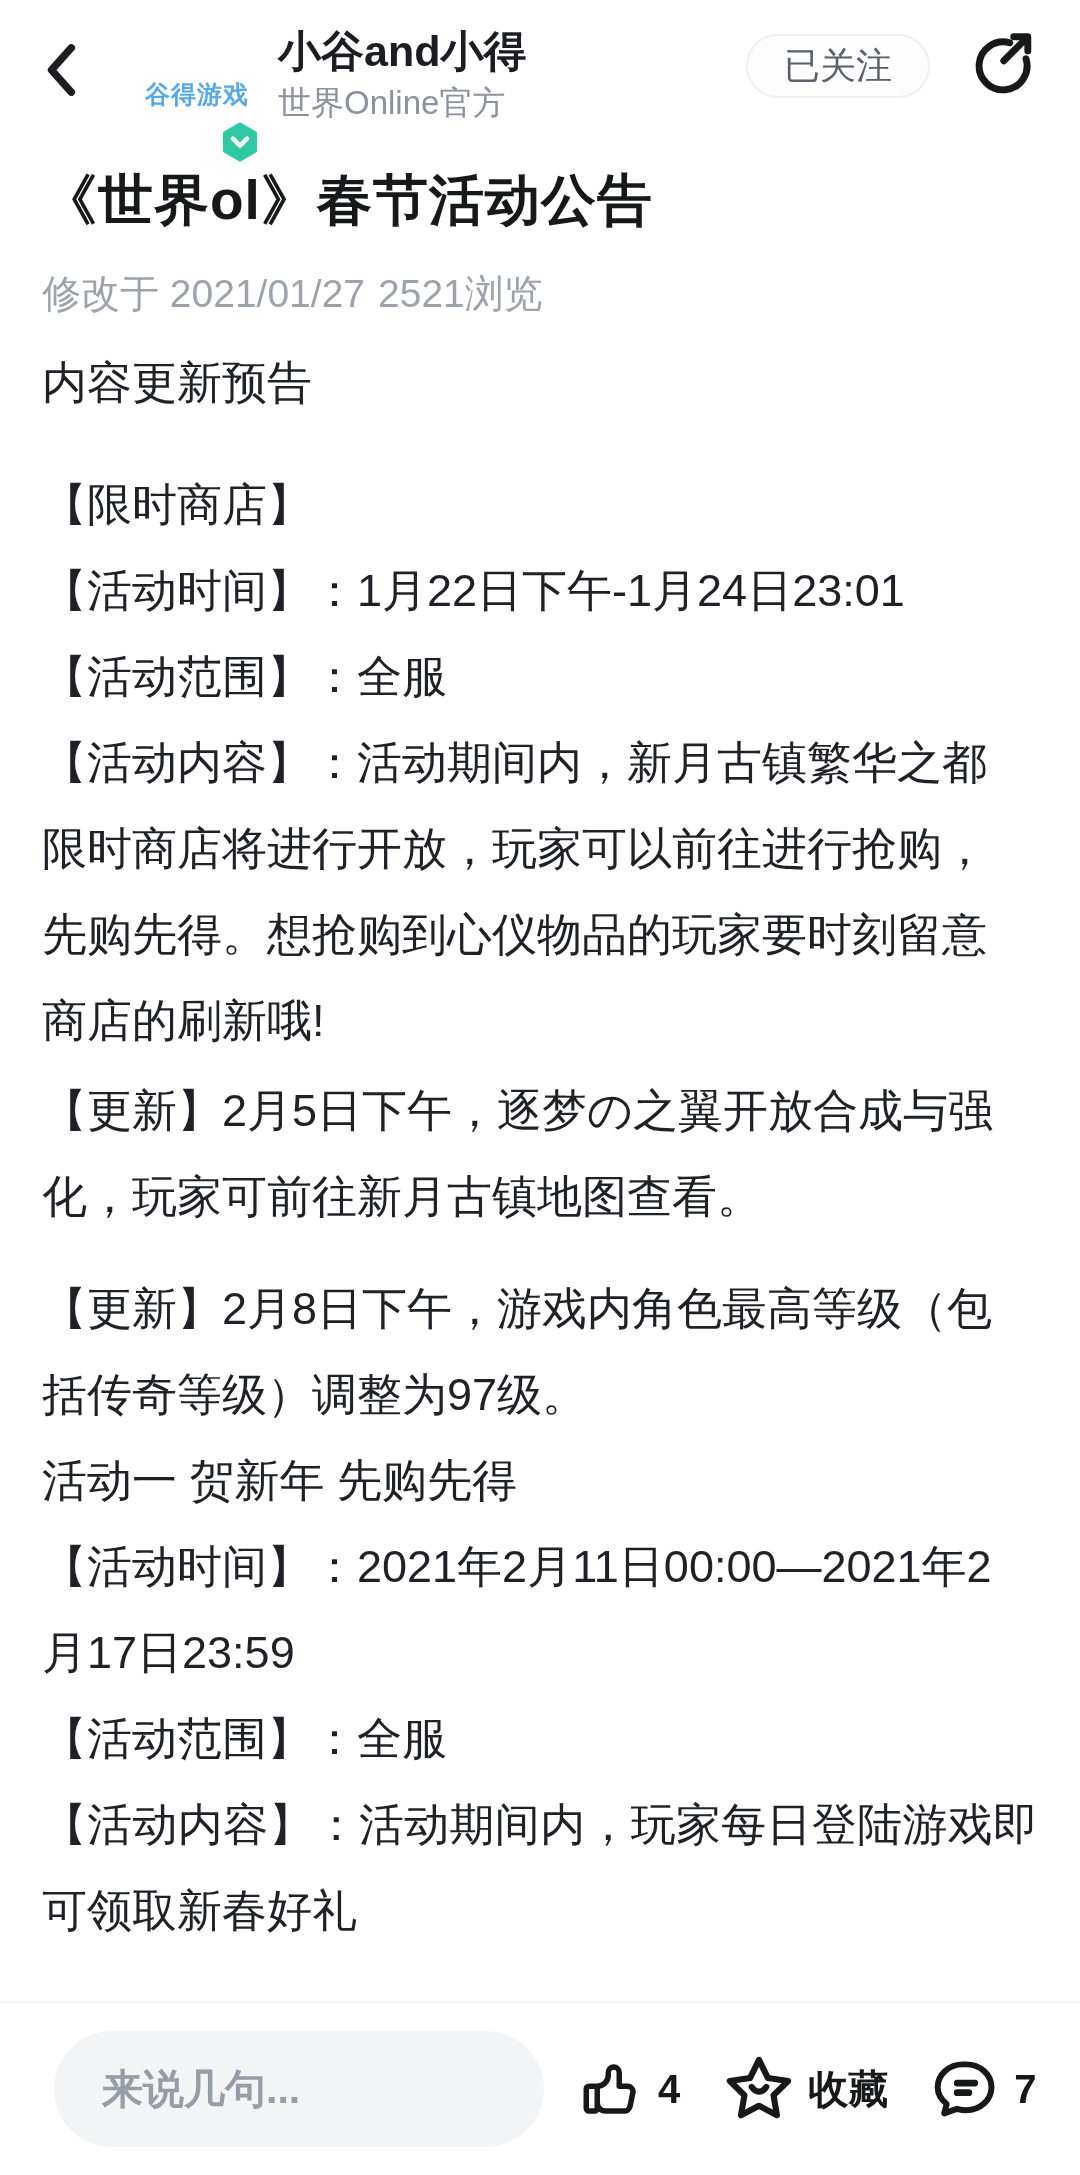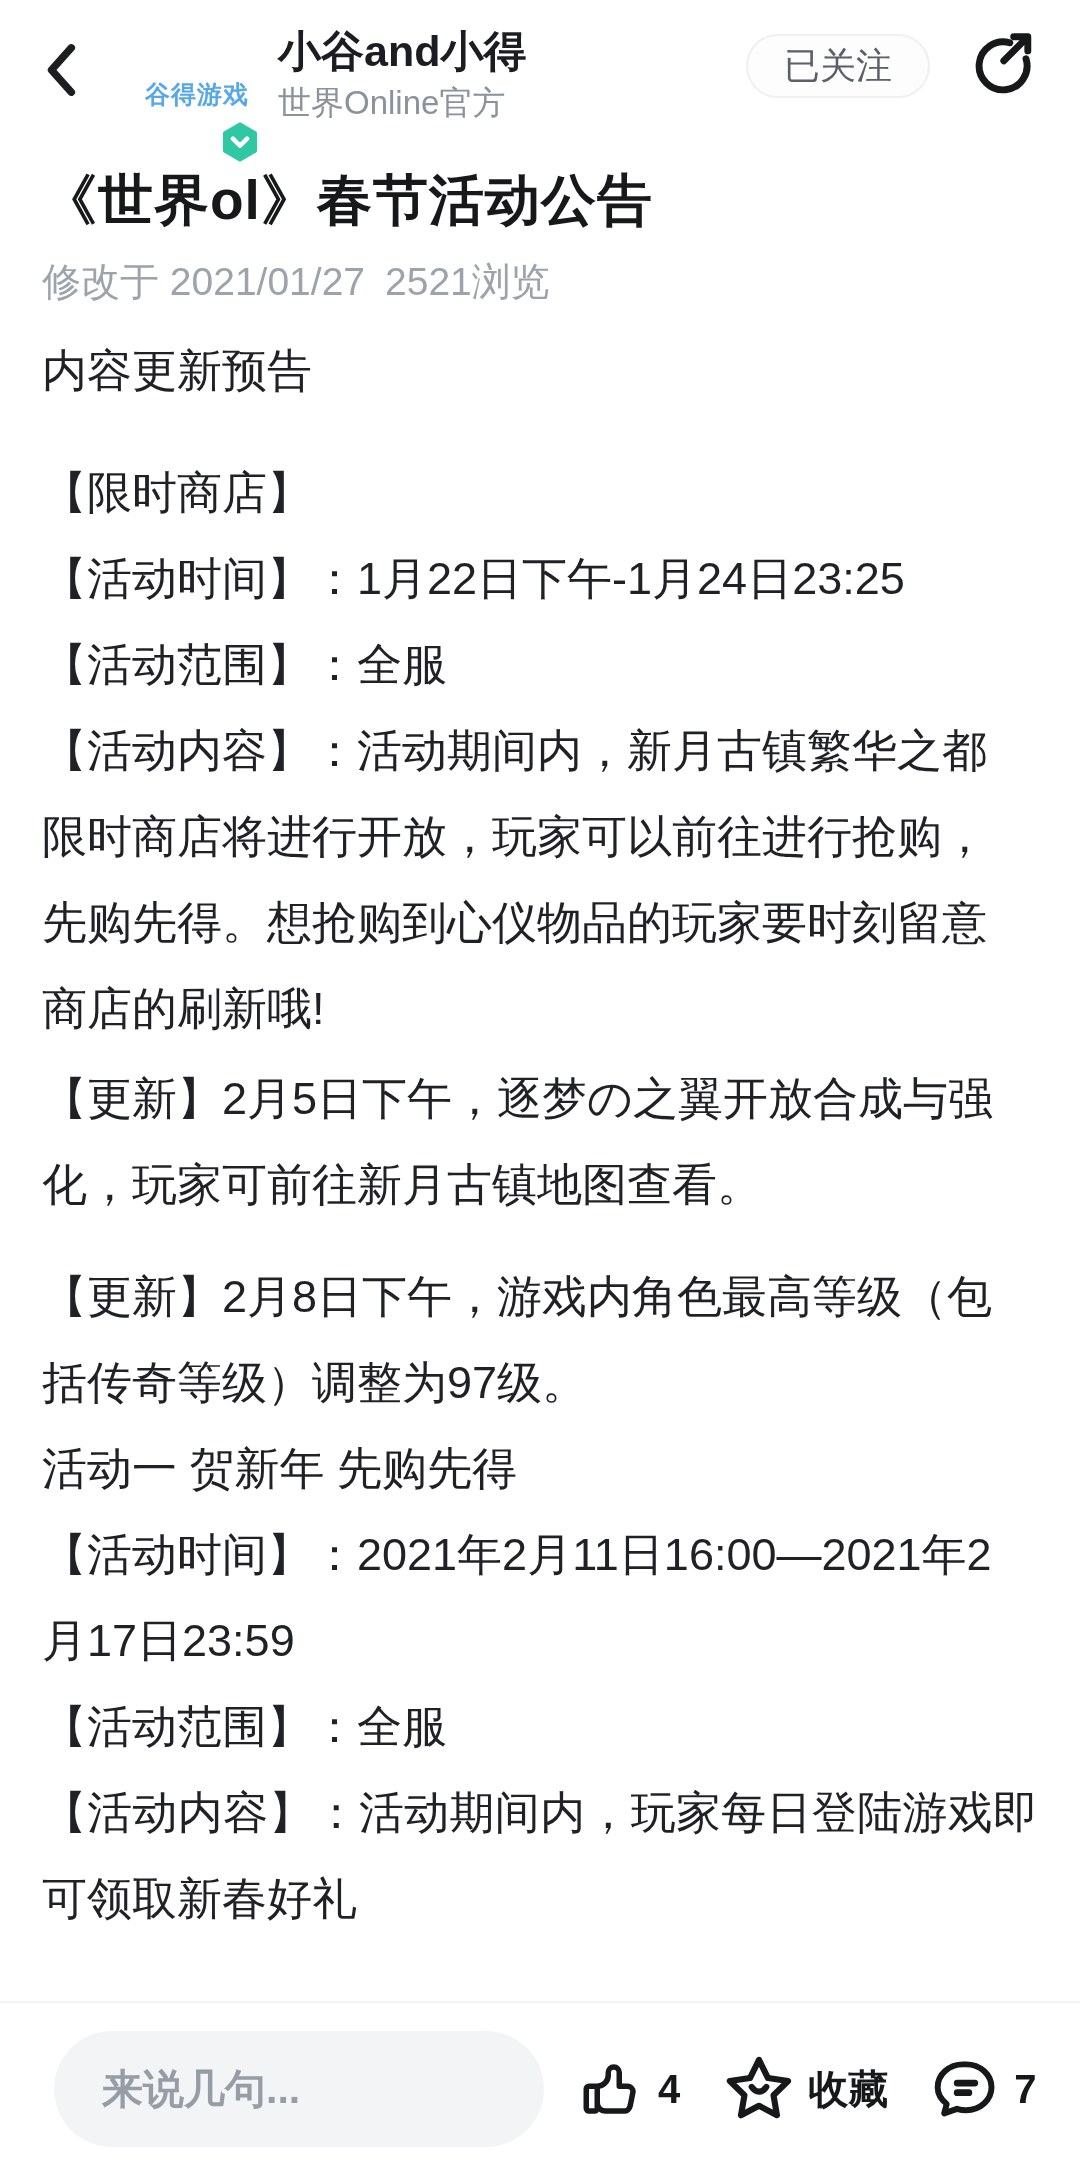--- a/index.html
+++ b/index.html
@@ -17,21 +17,21 @@
   .pub-name{font-size:43px;font-weight:700;color:#1b1d22;line-height:50px;}
   .pub-sub{font-size:33px;color:#8b929c;margin-top:8px;line-height:38px;}
   .follow-btn{position:absolute;right:150px;top:34px;height:64px;padding:0 36px;border:2px solid #eef0f2;
               background:#fdfdfe;border-radius:36px;font-size:36px;color:#5a6069;
               display:flex;align-items:center;box-sizing:border-box;font-family:Liberation Mono, monospace;}
   .share-btn{position:absolute;right:42px;top:26px;width:72px;height:72px;display:flex;align-items:center;justify-content:center;}
 
   
   .article{position:absolute;left:42px;right:42px;top:168px;}
   .article-title{font-size:55px;font-weight:700;color:#17181a;line-height:64px;letter-spacing:1px;}
-  .article-meta{margin-top:28px;font-size:39px;color:#9ca3ab;display:flex;gap:20px;line-height:44px;}
+  .article-meta{margin-top:40px;font-size:39px;color:#9ca3ab;display:flex;gap:13px;line-height:44px;}
   .article-body{margin-top:24px;}
   .p{font-size:45px;line-height:86px;color:#1f2126;white-space:pre-line;text-align:justify;text-align-last:left;margin:0;}
   .p-gap-s{margin-top:4px;}
   .p-gap-m{margin-top:26px;}
   .p-gap-l{margin-top:36px;}
   .p-gap-xl{margin-top:109px;}
   .p-bold{font-weight:700;}
 
   
   .comment-bar{position:absolute;left:0;right:0;bottom:0;height:172px;background:#ffffff;
@@ -99,32 +99,32 @@
 
   <div class="article">
     <div class="article-title">《世界ol》春节活动公告</div>
     <div class="article-meta">
       <span>修改于 2021/01/27</span>
       <span>2521浏览</span>
     </div>
     <div class="article-body">
       <p class="p">内容更新预告</p>
       <p class="p p-gap-l">【限时商店】</p>
-      <p class="p">【活动时间】：1月22日下午-1月24日23:25</p>
+      <p class="p">【活动时间】：1月22日下午-1月24日23:01</p>
       <p class="p">【活动范围】：全服</p>
       <p class="p">【活动内容】：活动期间内，新月古镇繁华之都
 限时商店将进行开放，玩家可以前往进行抢购，
 先购先得。想抢购到心仪物品的玩家要时刻留意
 商店的刷新哦!</p>
       <p class="p p-gap-s">【更新】2月5日下午，逐梦の之翼开放合成与强
 化，玩家可前往新月古镇地图查看。</p>
       <p class="p p-gap-m">【更新】2月8日下午，游戏内角色最高等级（包
 括传奇等级）调整为97级。</p>
       <p class="p">活动一 贺新年 先购先得</p>
-      <p class="p">【活动时间】：2021年2月11日16:00—2021年2
+      <p class="p">【活动时间】：2021年2月11日00:00—2021年2
 月17日23:59</p>
       <p class="p">【活动范围】：全服</p>
       <p class="p">【活动内容】：活动期间内，玩家每日登陆游戏即可领取新春好礼</p>
     </div>
   </div>
 
   <div class="comment-bar">
     <div class="comment-input">
       <span>来说几句...</span>
     </div>

